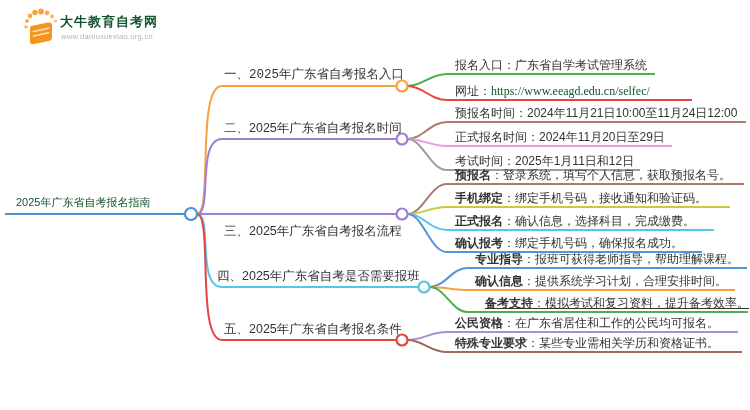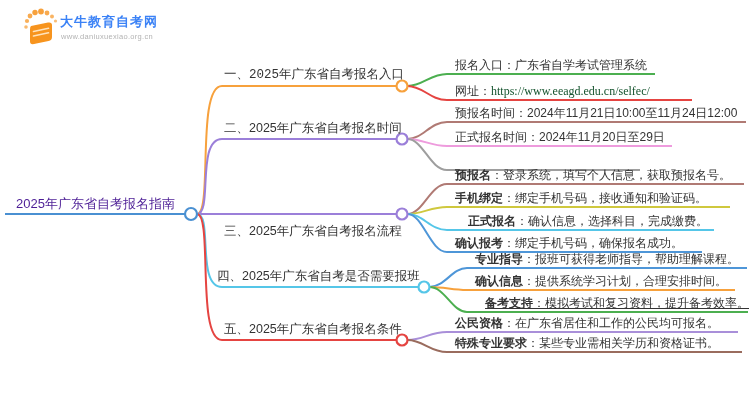--- a/index.html
+++ b/index.html
@@ -1,26 +1,26 @@
 <!DOCTYPE html>
 <html><head>
 <meta charset="utf-8">
 <style>
   html,body{margin:0;padding:0;background:#fff;}
   #stage{position:relative;width:750px;height:410px;background:#fff;overflow:hidden;
          font-family:"Liberation Sans","DejaVu Sans",sans-serif;color:#333;}
   #wires{position:absolute;left:0;top:0;}
   .node{position:absolute;white-space:nowrap;line-height:1.2;}
-  .root{font-size:13px;color:#4c1d95;}
+  .root{font-size:11px;color:#14532d;}
   .branch{font-size:12.5px;color:#333;}
   .child{font-size:12px;color:#333;}
   .child .k.bold{font-weight:700;}
   .child .v.link{color:#14532d;font-family:Liberation Serif, serif;}
   .logo{position:absolute;left:0;top:0;width:220px;height:52px;}
-  .logo-title{position:absolute;left:60px;top:13px;font-size:13px;font-weight:700;color:#3b82f6;letter-spacing:1px;}
+  .logo-title{position:absolute;left:60px;top:13px;font-size:13px;font-weight:700;color:#14532d;letter-spacing:1px;}
   .logo-url{position:absolute;left:61px;top:32px;font-size:7.5px;color:#b3b3b3;letter-spacing:.3px;}
 </style>
 </head>
 <body>
 
 <div id="stage">
 
   <svg id="wires" width="750" height="410" viewBox="0 0 750 410">
 
     <path d="M5 214 H 185" stroke="#4A90D2" stroke-width="2" fill="none"></path>
@@ -93,28 +93,31 @@
   <div class="node child" style="left:455px;top:84px;">
     <span class="k">网址</span><span class="s">：</span><span class="v link">https://www.eeagd.edu.cn/selfec/</span>
   </div>
 
   <div class="node child" style="left:455px;top:106px;">
     <span class="k">预报名时间</span><span class="s">：</span><span class="v">2024年11月21日10:00至11月24日12:00</span>
   </div>
   <div class="node child" style="left:455px;top:130px;">
     <span class="k">正式报名时间</span><span class="s">：</span><span class="v">2024年11月20日至29日</span>
   </div>
+  <div class="node child" style="left:455px;top:154px;">
+    <span class="k">考试时间</span><span class="s">：</span><span class="v">2025年1月11日和12日</span>
+  </div>
 
   <div class="node child" style="left:455px;top:168px;">
     <span class="k bold">预报名</span><span class="s">：</span><span class="v">登录系统，填写个人信息，获取预报名号。</span>
   </div>
   <div class="node child" style="left:455px;top:191px;">
     <span class="k bold">手机绑定</span><span class="s">：</span><span class="v">绑定手机号码，接收通知和验证码。</span>
   </div>
-  <div class="node child" style="left:455px;top:214px;margin-left:13px;">
+  <div class="node child" style="left:455px;top:214px;">
     <span class="k bold">正式报名</span><span class="s">：</span><span class="v">确认信息，选择科目，完成缴费。</span>
   </div>
   <div class="node child" style="left:455px;top:236px;">
     <span class="k bold">确认报考</span><span class="s">：</span><span class="v">绑定手机号码，确保报名成功。</span>
   </div>
 
   <div class="node child" style="left:475px;top:252px;">
     <span class="k bold">专业指导</span><span class="s">：</span><span class="v">报班可获得老师指导，帮助理解课程。</span>
   </div>
   <div class="node child" style="left:475px;top:274px;">

